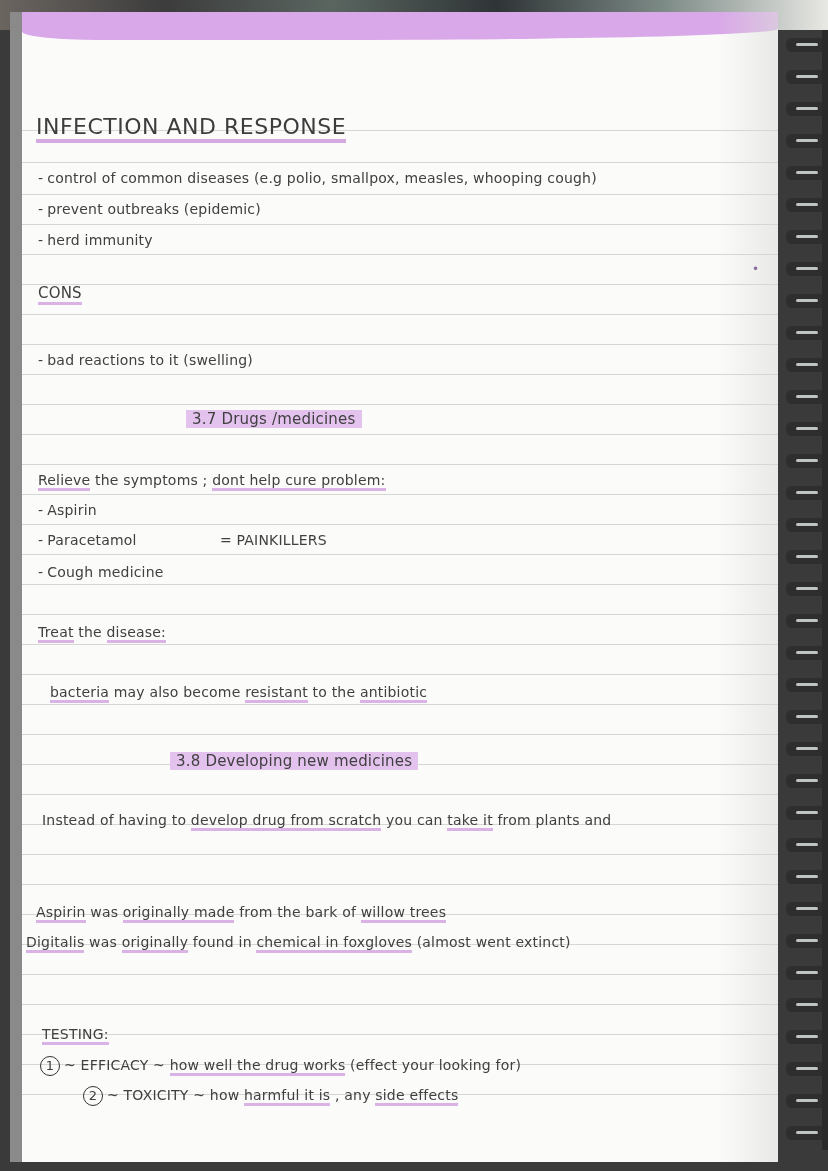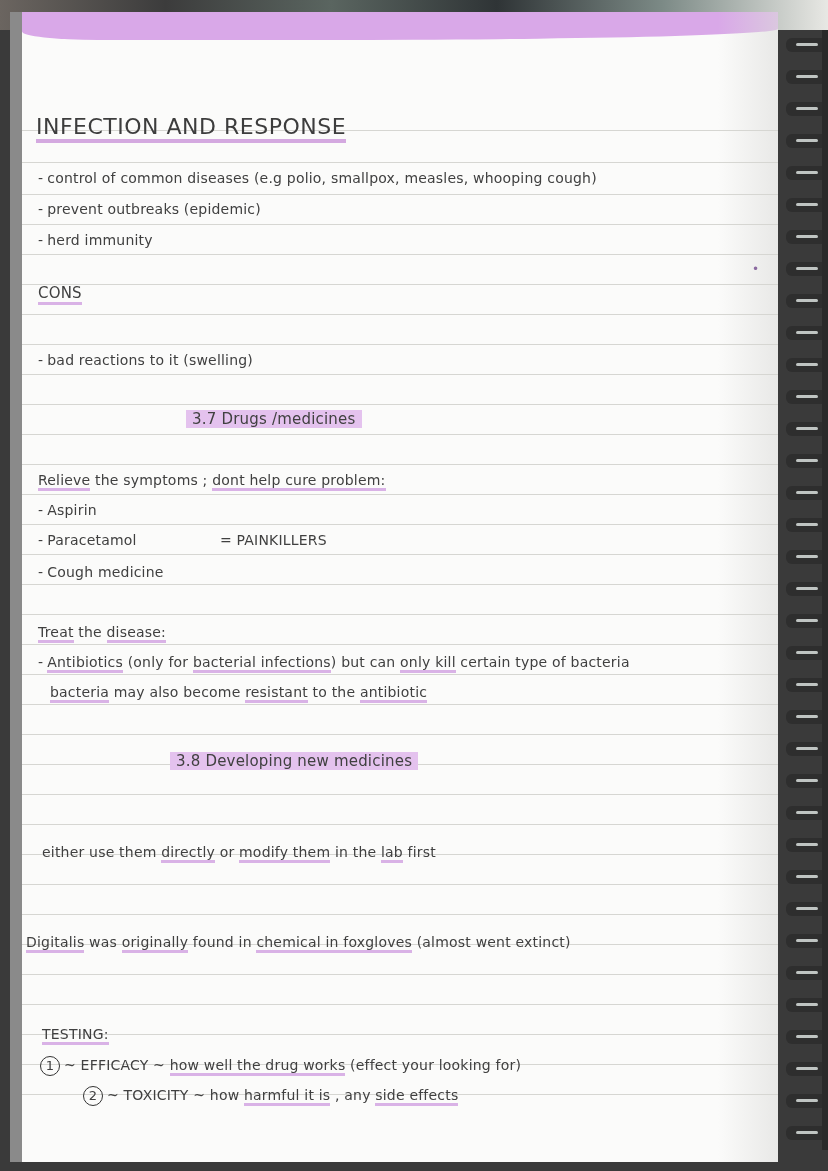--- a/index.html
+++ b/index.html
@@ -143,35 +143,35 @@
     <span class="dash">-</span><span>Paracetamol</span>
   </div>
   <div class="line" style="top:520px; left:198px;">= PAINKILLERS</div>
   <div class="line" style="top:552px;">
     <span class="dash">-</span><span>Cough medicine</span>
   </div>
 
   <div class="line" style="top:612px;">
     <span class="ul">Treat</span><span> the </span><span class="ul">disease:</span>
   </div>
-  <div class="line" style="top:642px;">
-    <span class="dash">-</span><span class="ul">Antibiotics</span><span> (only for </span><span class="ul">bacterial infections</span><span>) but can </span><span class="ul">only kill</span><span> certain type of bacteria</span>
-  </div>
   <div class="line" style="top:672px; left:28px;">
     <span class="ul">bacteria</span><span> may also become </span><span class="ul">resistant</span><span> to the </span><span class="ul">antibiotic</span>
   </div>
 
   <div class="line section-head" style="top:740px; left:148px;">
     <span class="hl">3.8 Developing new medicines</span>
   </div>
 
-  <div class="line" style="top:832px; left:20px;">
-    <span>either use them </span><span class="ul">directly</span><span> or </span><span class="ul">modify them</span><span> in the </span><span class="ul">lab</span><span> first</span>
-  </div>
-
+  <div class="line" style="top:800px; left:20px;">
+    <span>Instead of having to </span><span class="ul">develop drug from scratch</span><span> you can </span><span class="ul">take it</span><span> from plants and</span>
+  </div>
+
+  <div class="line" style="top:892px; left:14px;">
+    <span class="ul">Aspirin</span><span> was </span><span class="ul">originally made</span><span> from the bark of </span><span class="ul">willow trees</span>
+  </div>
   <div class="line" style="top:922px; left:4px;">
     <span class="ul">Digitalis</span><span> was </span><span class="ul">originally</span><span> found in </span><span class="ul">chemical in foxgloves</span><span> (almost went extinct)</span>
   </div>
 
   <div class="line" style="top:1014px; left:20px;">
     <span class="ul">TESTING:</span>
   </div>
   <div class="line" style="top:1044px; left:18px;">
     <span class="circle-num">1</span><span>~ EFFICACY ~ </span><span class="ul">how well the drug works</span><span> (effect your looking for)</span>
   </div>

